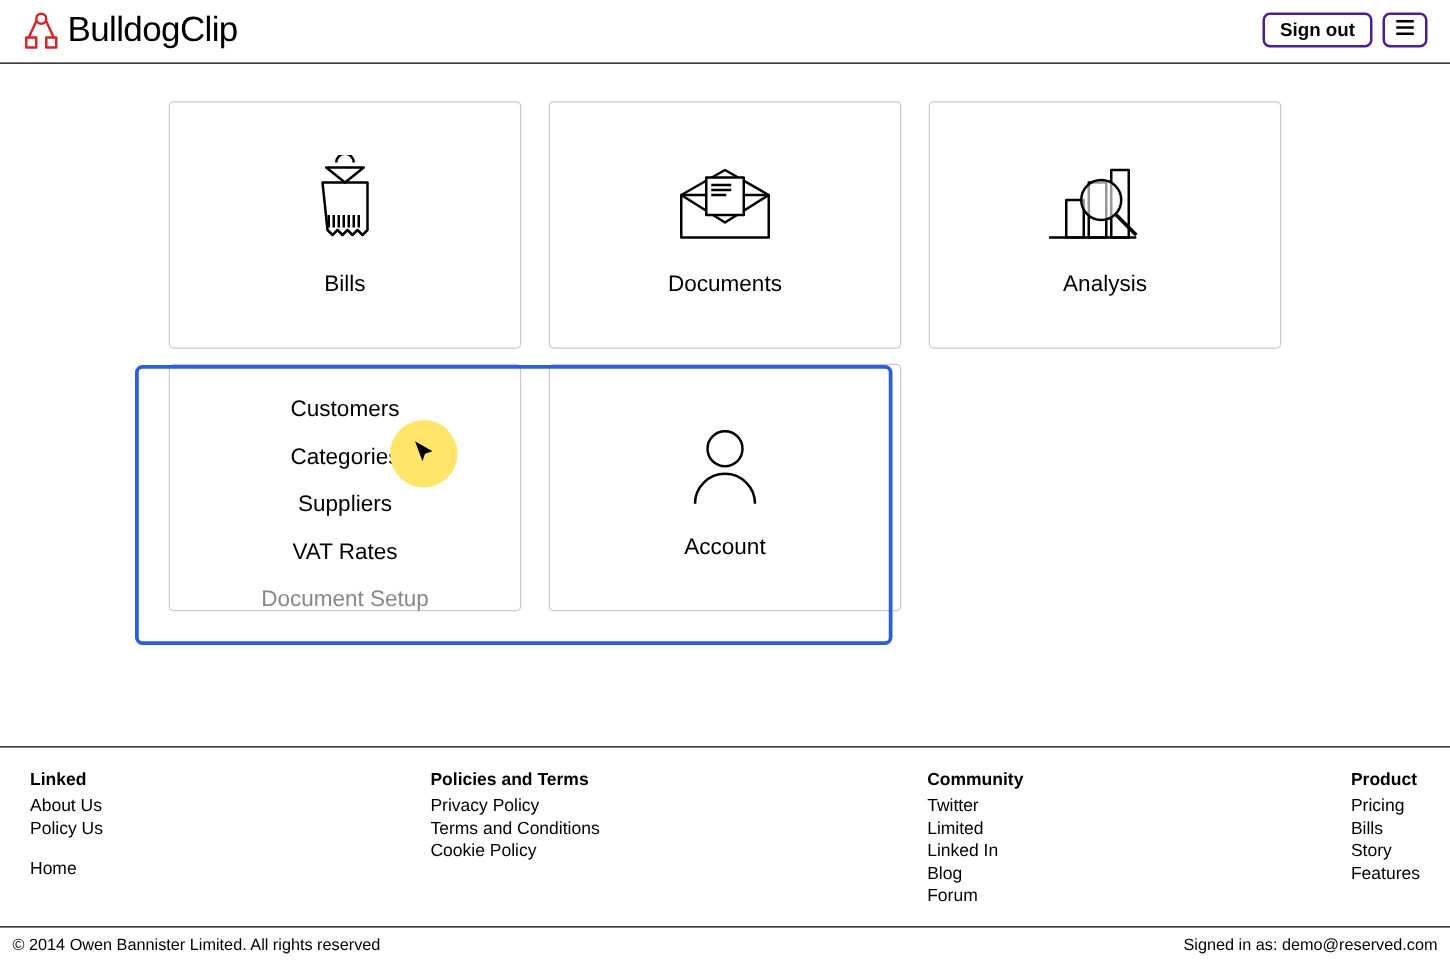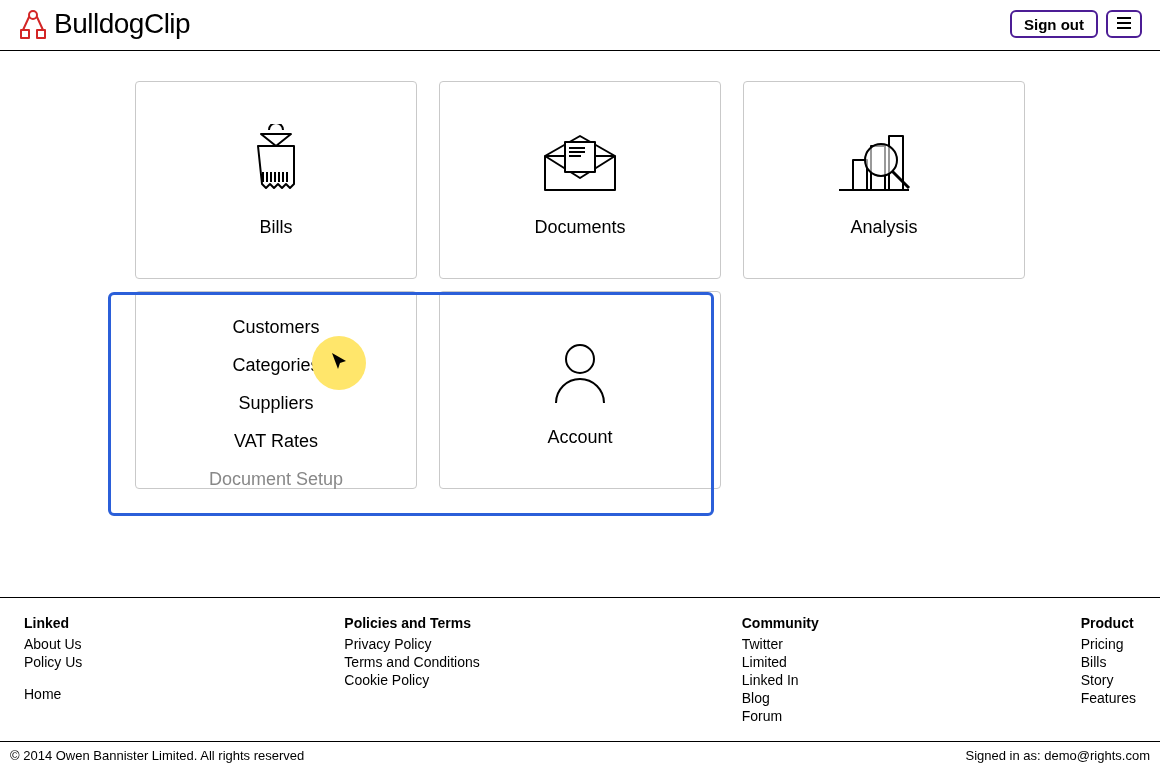--- a/index.html
+++ b/index.html
@@ -289,15 +289,15 @@
       <span class="link">Pricing</span>
       <span class="link">Bills</span>
       <span class="link">Story</span>
       <span class="link">Features</span>
     </div>
   </div>
 
 <div class="bottom-bar">
   <span>© 2014 Owen Bannister Limited. All rights reserved</span>
   <span>
-    <span>Signed in as: </span><span>demo@rights.com</span>
+    <span>Signed in as: </span><span>demo@reserved.com</span>
   </span>
 </div>
 
 </body></html>

